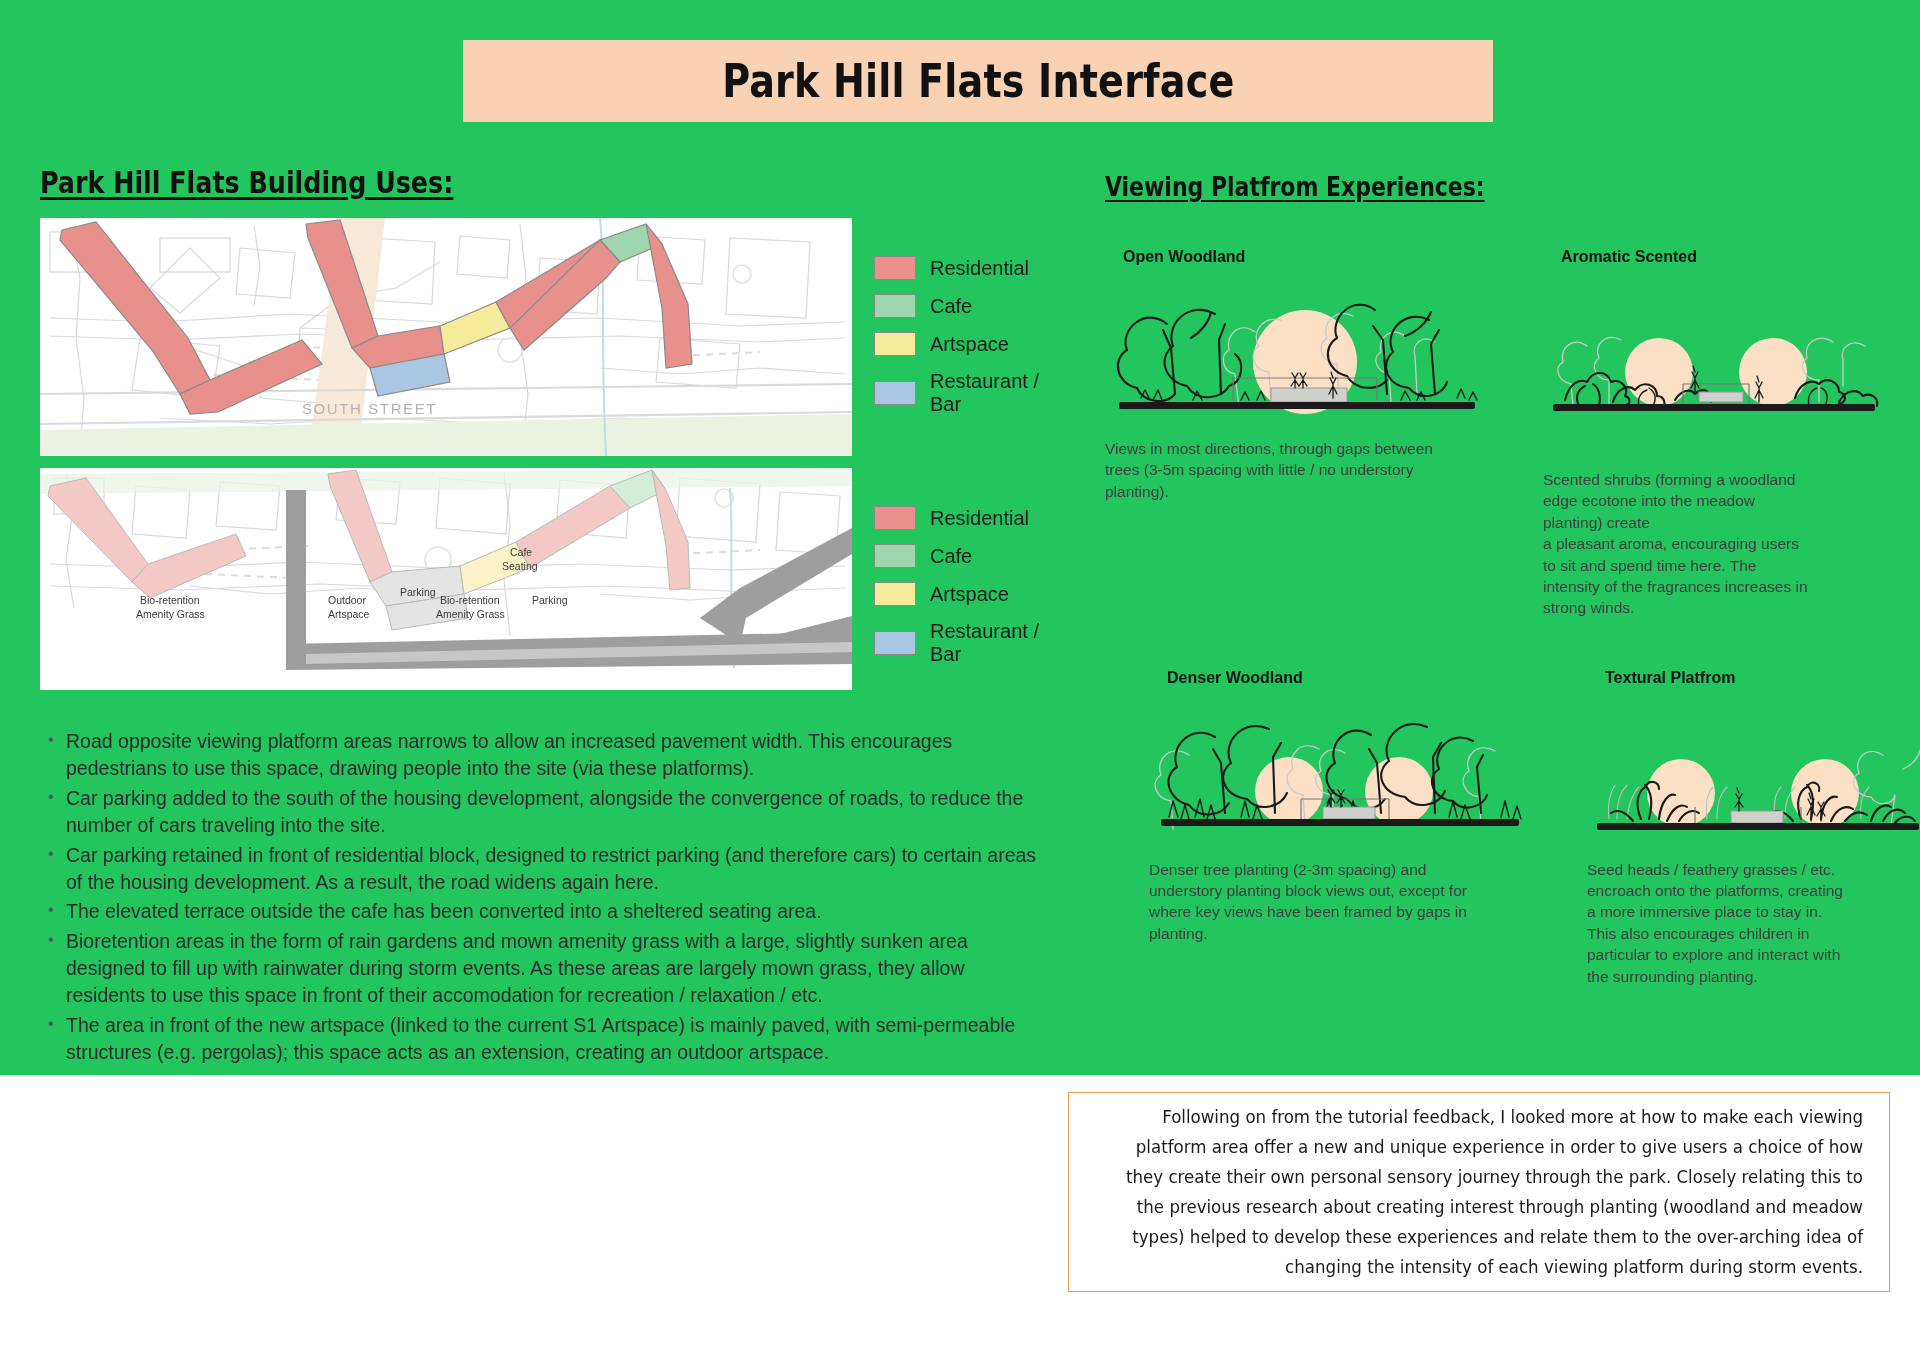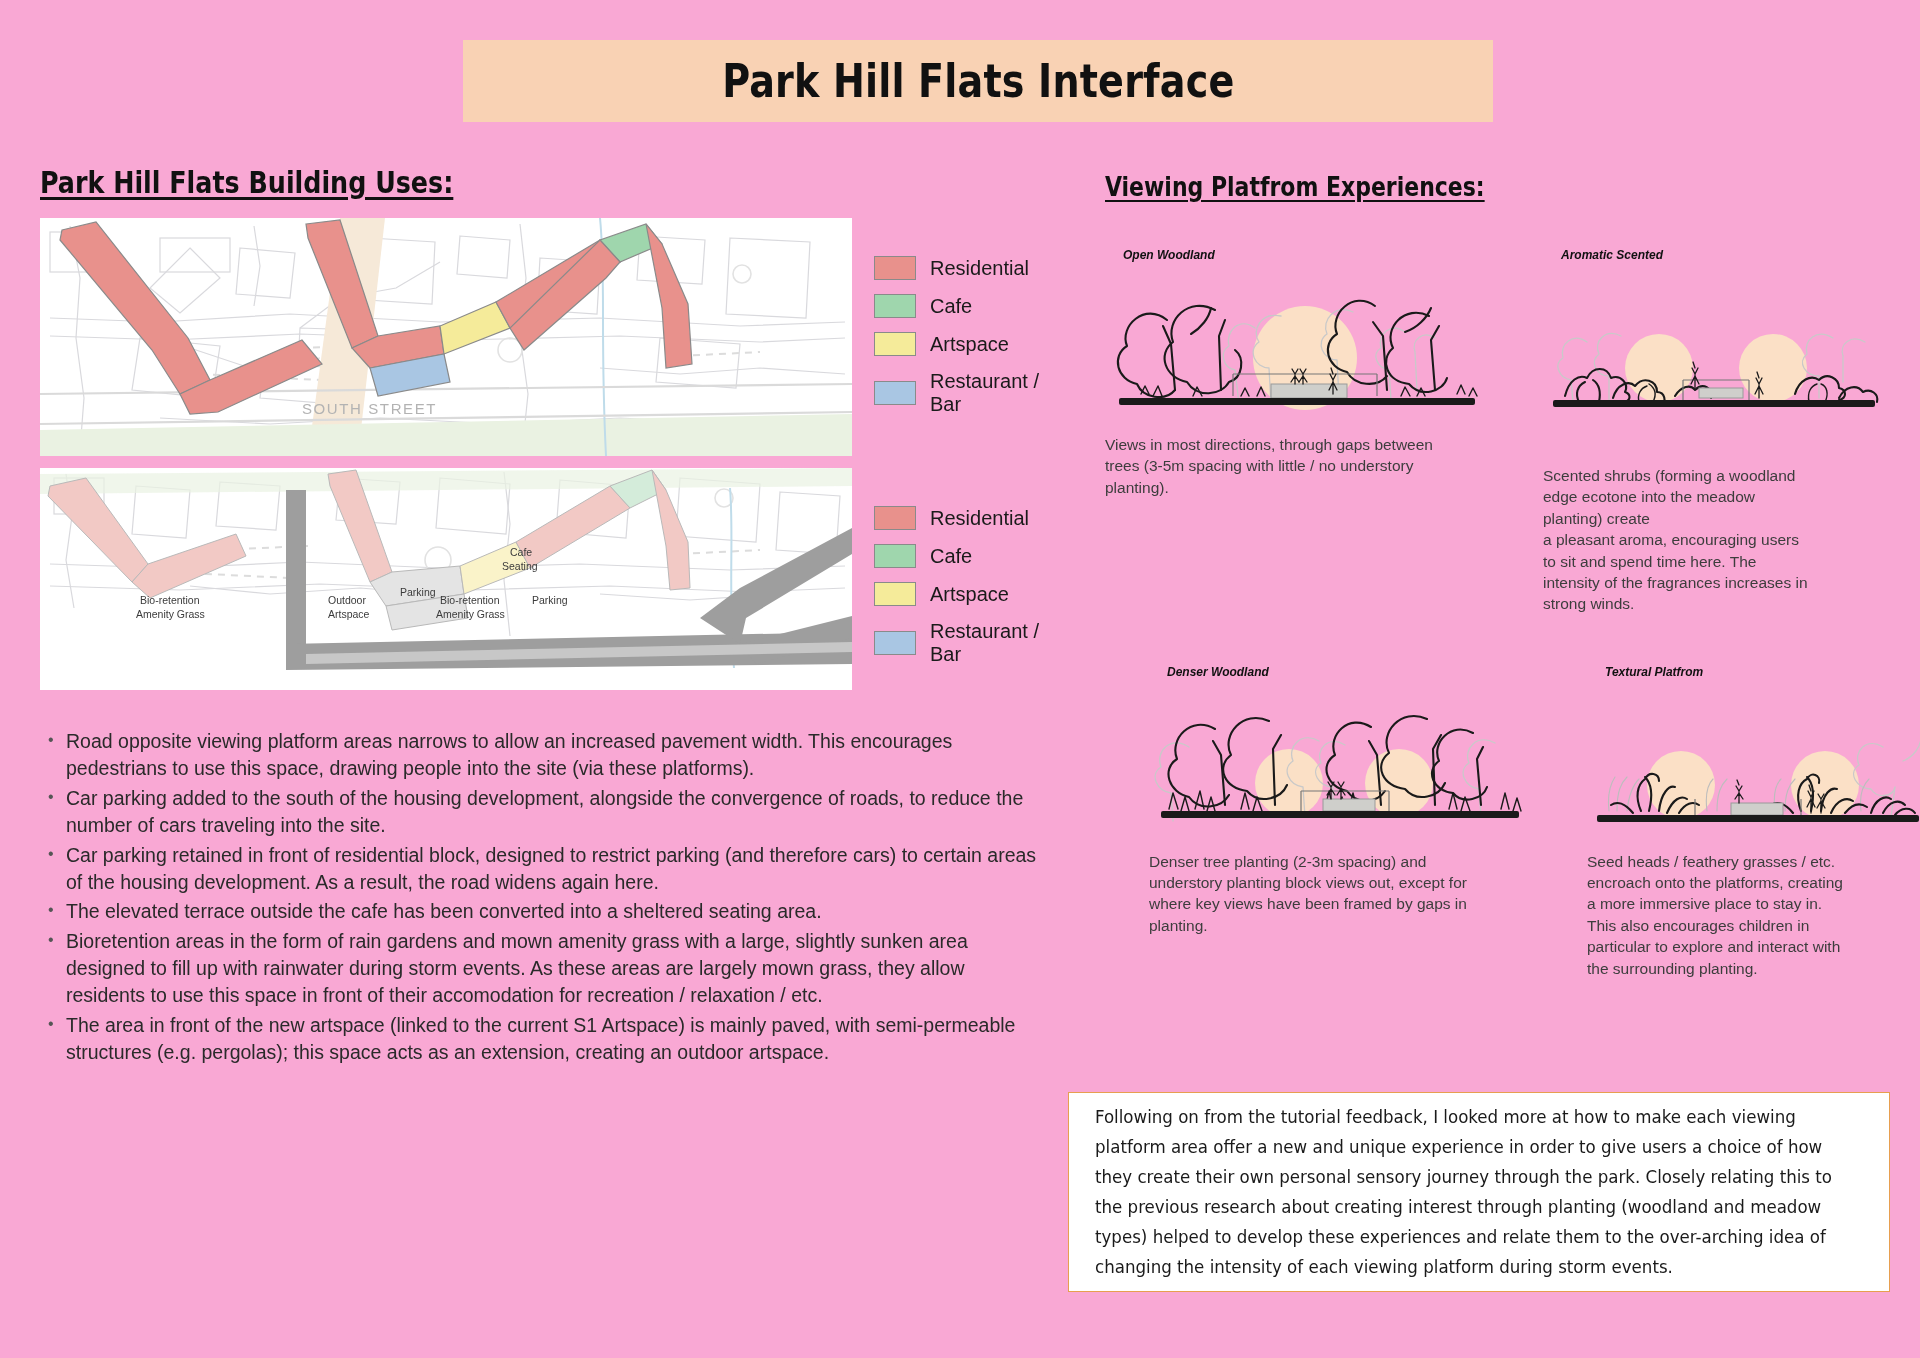--- a/index.html
+++ b/index.html
@@ -4,21 +4,21 @@
 <title>Park Hill Flats Interface</title>
 <style>
   * { box-sizing: border-box; }
   html, body {
     margin: 0; padding: 0;
     width: 1920px; height: 1358px;
     background: #ffffff;
     font-family: "Liberation Sans", sans-serif;
     overflow: hidden;
   }
-  .page { position: relative; width: 1920px; height: 1358px; background:#f9a8d4; }
+  .page { position: relative; width: 1920px; height: 1075px; background:#22c55e; }
 
   
   .title-banner {
     position: absolute;
     left: 463px; top: 40px;
     width: 1030px; height: 82px;
     background: #f9d2b4;
     display: flex; align-items: center; justify-content: center;
   }
   .title-banner .title-text {
@@ -119,25 +119,24 @@
   .grid-4 {
     display: grid;
     grid-template-columns: 430px 340px;
     column-gap: 8px;
     row-gap: 0px;
     margin-top: 28px;
   }
   .panel { position: relative; }
   .panel-title {
     font-weight: 700;
-    font-size: 12px;
+    font-size: 16px;
     color: #111;
     margin: 0 0 10px 18px;
     font-family: "Liberation Sans", sans-serif;
-    font-style: italic;
   }
   .panel-fig { height: 150px; position: relative; }
   .panel-desc {
     font-size: 15.5px; line-height: 1.38; color: #3d3d3d;
     margin-top: 12px;
     font-family: "Liberation Sans", sans-serif;
   }
   .panel.bottom-row { margin-top: 50px; margin-left: 44px; }
 
   .sun { fill: #fbe0c6; }
@@ -157,21 +156,21 @@
     width: 822px; height: 200px;
     border: 1.5px solid #e79f4f;
     background: #ffffff;
     display: flex; align-items: center; justify-content: center;
   }
   .note-text {
     font-family: "DejaVu Sans Condensed", "Liberation Sans Narrow", "Liberation Sans", sans-serif;
     font-size: 18.5px;
     line-height: 1.62;
     color: #1a1a1a;
-    text-align: left;
+    text-align: right;
     padding: 0 26px;
   }
 </style>
 </head>
 <body>
 
 <div class="page">
 
   <div class="title-banner">
     <div class="title-text">Park Hill Flats Interface</div>

